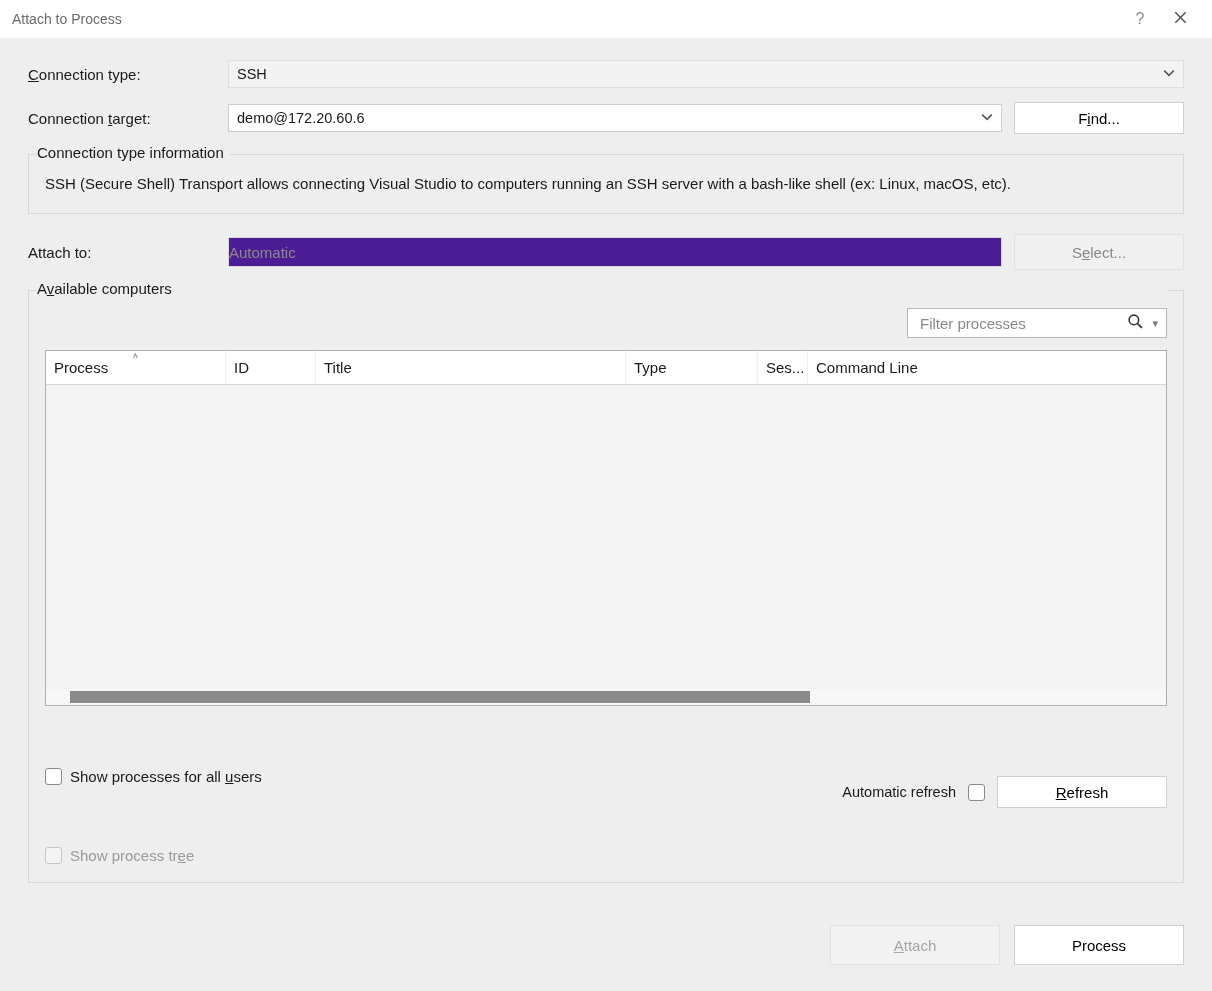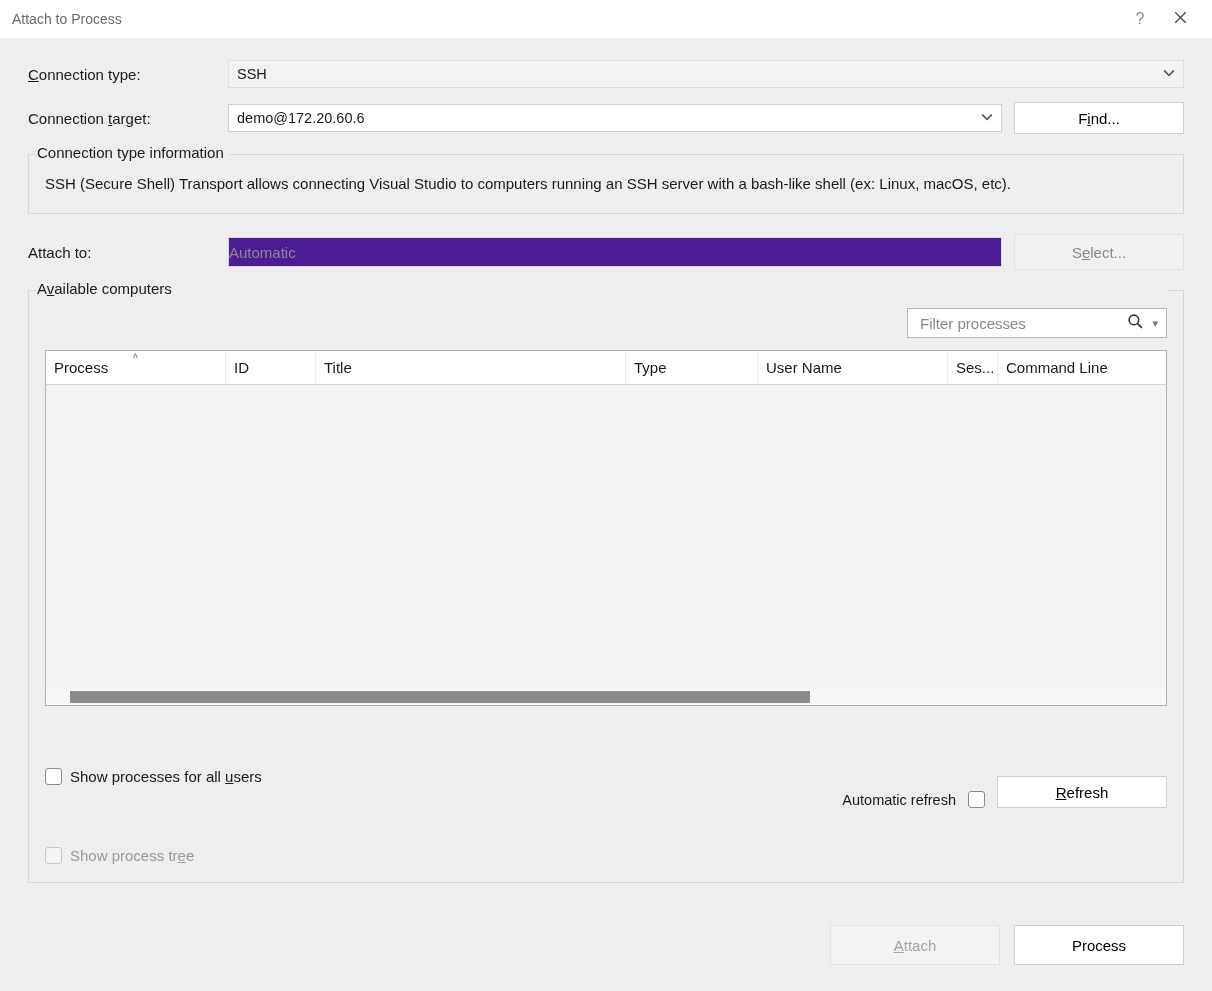--- a/index.html
+++ b/index.html
@@ -214,21 +214,21 @@
   .checks { display: flex; flex-direction: column; gap: 14px; }
   .checkbox-row { display: flex; align-items: center; gap: 8px; font-size: 15px; margin-top: 48px; }
   .cb {
     width: 17px;
     height: 17px;
     border: 1px solid #8a8a8a;
     border-radius: 3px;
     background: #fff;
   }
   .cb.disabled { border-color: #c7c7c7; background: #f3f3f3; }
-  .right-bottom { display: flex; align-items: flex-end; gap: 12px; }
+  .right-bottom { display: flex; align-items: center; gap: 12px; }
   .refresh-btn { width: 170px; }
   .footer {
     display: flex;
     justify-content: flex-end;
     gap: 14px;
     margin-top: 22px;
   }
   .footer-btn { width: 170px; height: 40px; }
   .footer-btn.disabled { color: #a5a5a5; background: #f2f2f2; border-color: #e2e2e2; cursor: default; }
   u.access { text-decoration: underline; }
@@ -329,23 +329,20 @@
           </div>
           <div class="th" style="width:90px">
               <span>ID</span>
             </div>
           <div class="th" style="width:310px">
               <span>Title</span>
             </div>
           <div class="th" style="width:132px">
               <span>Type</span>
             </div>
-          <div class="th" style="width:190px">
-              <span>User Name</span>
-            </div>
           <div class="th" style="width:50px">
               <span>Ses...</span>
             </div>
           <div class="th" style="flex:1">
               <span>Command Line</span>
             </div>
         </div>
         <div class="tbody"></div>
         <div class="hscroll-track">
           <div class="hscroll-thumb"></div>

